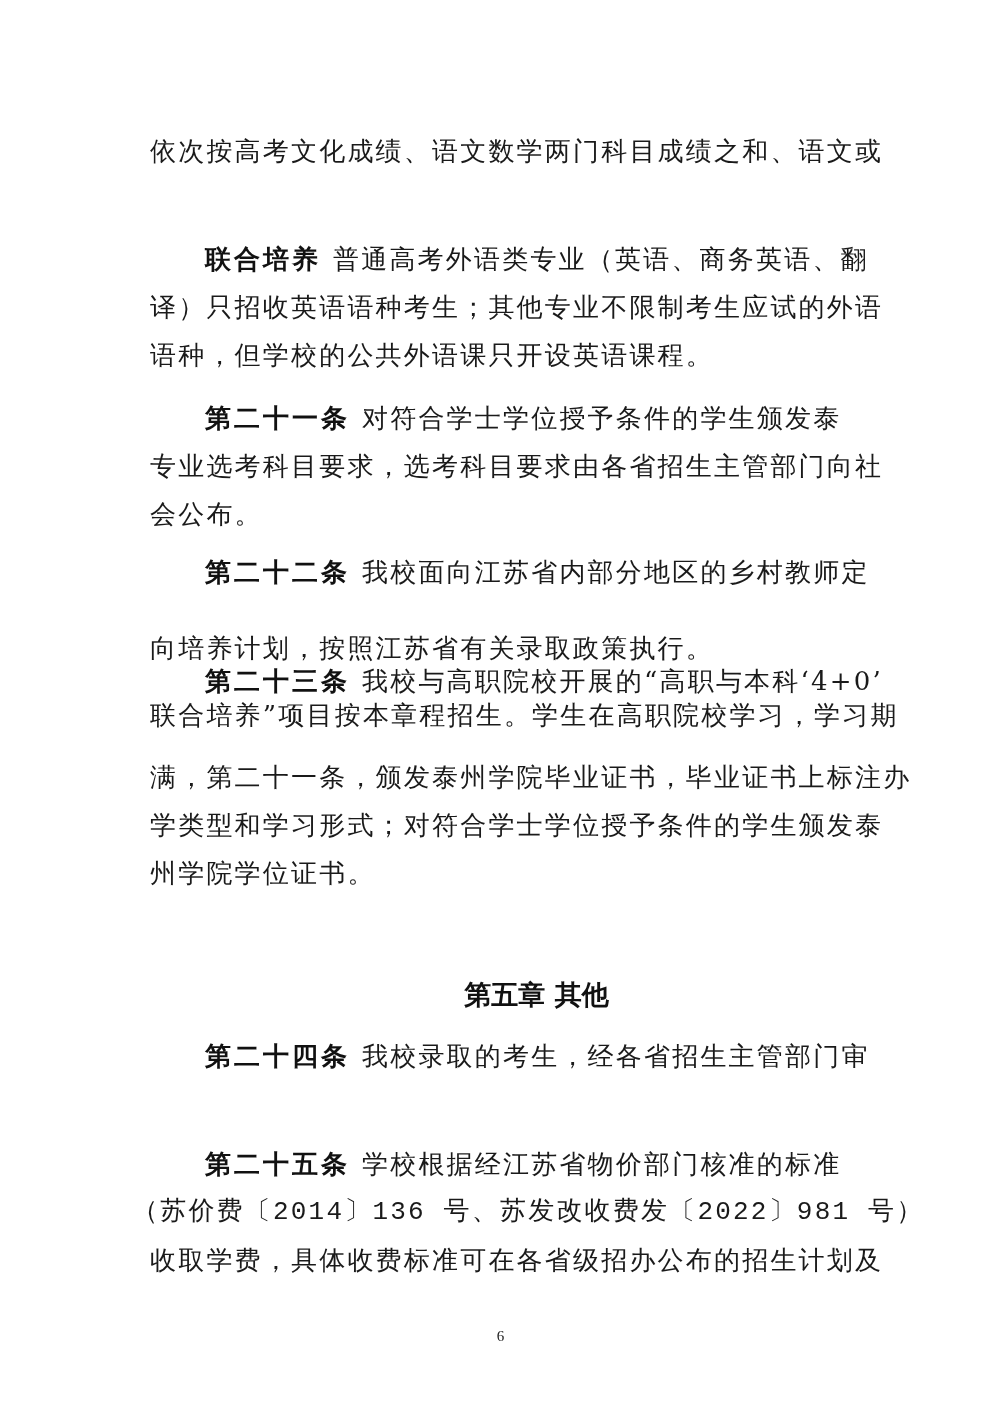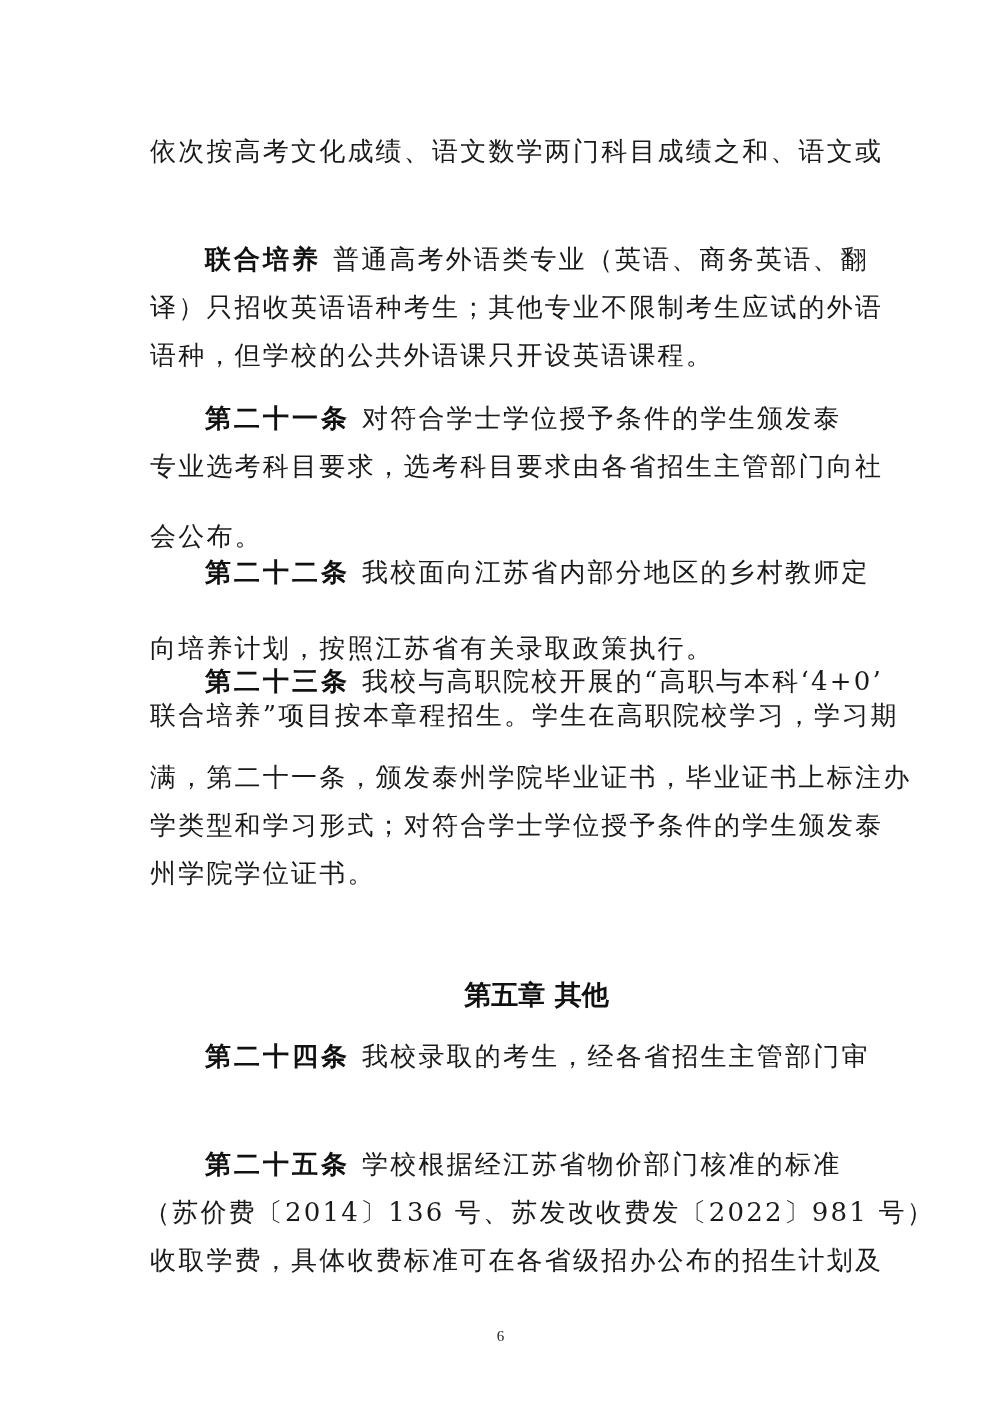--- a/index.html
+++ b/index.html
@@ -25,21 +25,21 @@
   <div class="line indent" style="top:243px">
     <span class="art">联合培养</span><span>普通高考外语类专业（英语、商务英语、翻</span>
   </div>
   <div class="line" style="top:291px">译）只招收英语语种考生；其他专业不限制考生应试的外语</div>
   <div class="line" style="top:339px">语种，但学校的公共外语课只开设英语课程。</div>
 
   <div class="line indent" style="top:402px">
     <span class="art">第二十一条</span><span>对符合学士学位授予条件的学生颁发泰</span>
   </div>
   <div class="line" style="top:450px">专业选考科目要求，选考科目要求由各省招生主管部门向社</div>
-  <div class="line" style="top:520px">会公布。</div>
+  <div class="line" style="top:498px">会公布。</div>
 
   <div class="line indent" style="top:556px">
     <span class="art">第二十二条</span><span>我校面向江苏省内部分地区的乡村教师定</span>
   </div>
   <div class="line" style="top:632px">向培养计划，按照江苏省有关录取政策执行。</div>
 
   <div class="line indent" style="top:665px">
     <span class="art">第二十三条</span><span>我校与高职院校开展的“高职与本科‘4+0’</span>
   </div>
   <div class="line" style="top:699px">联合培养”项目按本章程招生。学生在高职院校学习，学习期</div>
@@ -49,17 +49,17 @@
 
   <div class="chapter">第五章  其他</div>
 
   <div class="line indent" style="top:1040px">
     <span class="art">第二十四条</span><span>我校录取的考生，经各省招生主管部门审</span>
   </div>
 
   <div class="line indent" style="top:1148px">
     <span class="art">第二十五条</span><span>学校根据经江苏省物价部门核准的标准</span>
   </div>
-  <div class="line" style="top:1196px; left:144px;">（苏价费〔2014〕136 号、苏发改收费发〔2022〕981 号）</div>
+  <div class="line" style="top:1196px; left:132px;font-family:Liberation Mono, monospace;">（苏价费〔2014〕136 号、苏发改收费发〔2022〕981 号）</div>
   <div class="line" style="top:1244px">收取学费，具体收费标准可在各省级招办公布的招生计划及</div>
 
   <div class="pageno">6</div>
 </div>
 
 </body></html>

